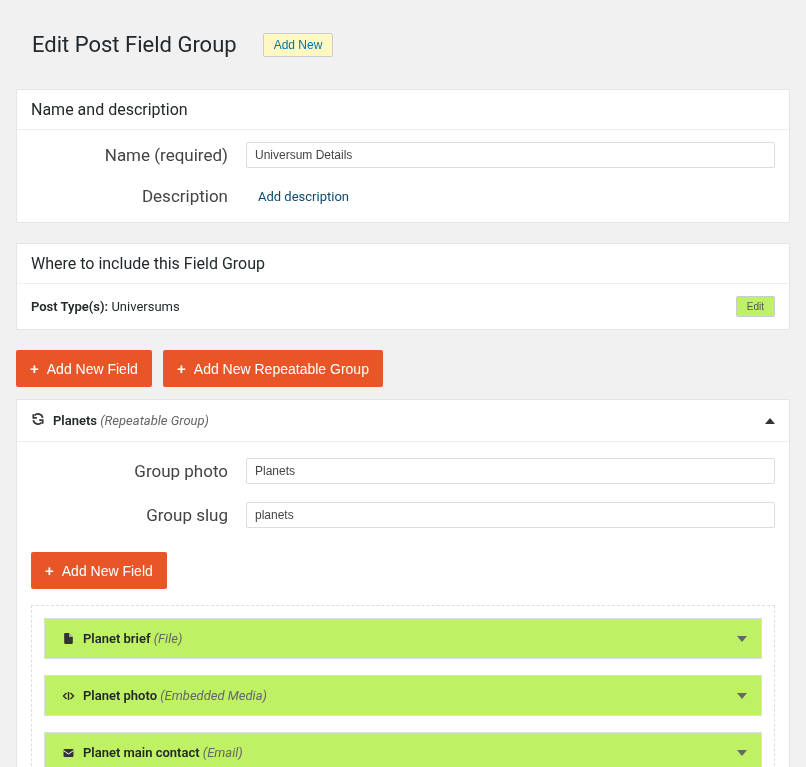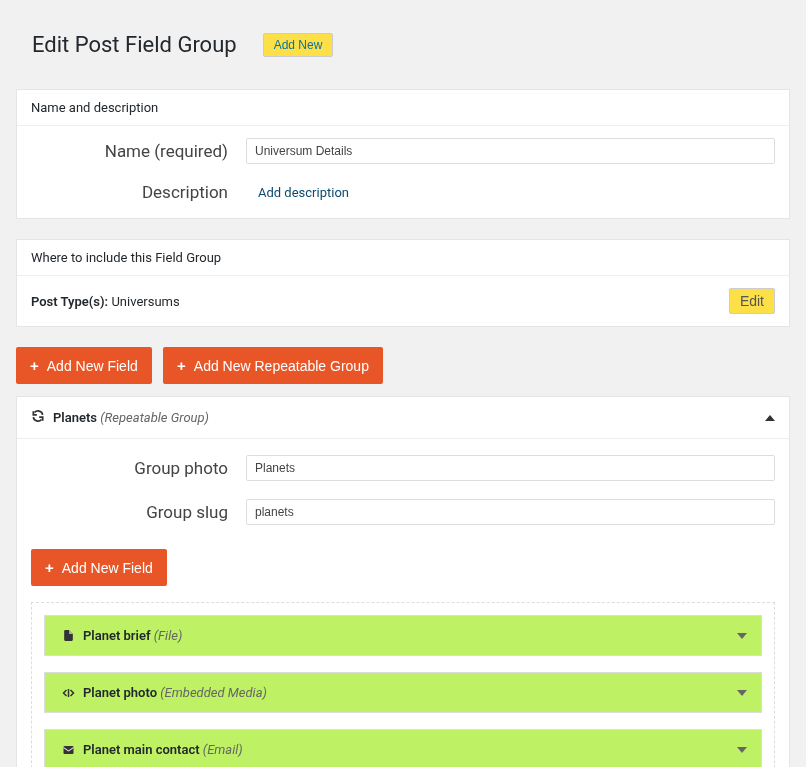--- a/index.html
+++ b/index.html
@@ -20,36 +20,36 @@
   .header h1 {
     margin: 16px;
     font-size: 22px;
     font-weight: 400;
     color: #23282d;
   }
   .btn-sm {
     margin-left: 10px;
     padding: 4px 10px;
     border: 1px solid #ccc;
-    background: #fde047;
+    background: #fef9c3;
     color: #0073aa;
     font-size: 12px;
     border-radius: 2px;
     cursor: pointer;
   }
   .panel {
     background: #fff;
     border: 1px solid #e5e5e5;
     margin-bottom: 20px;
   }
   .panel-header {
     padding: 10px 14px;
     border-bottom: 1px solid #eee;
     color: #23282d;
-    font-size: 13px;
+    font-size: 16px;
   }
   .panel-body {
     padding: 12px 14px;
   }
   .form-row {
     display: flex;
     align-items: center;
     margin-bottom: 18px;
   }
   .form-row:last-child { margin-bottom: 4px; }
@@ -78,24 +78,24 @@
     margin-left: 12px;
   }
   .include-row {
     display: flex;
     justify-content: space-between;
     align-items: center;
   }
   .btn-grey {
     padding: 4px 10px;
     border: 1px solid #ccc;
-    background: #fde047;
+    background: #bef264;
     border-radius: 2px;
     cursor: pointer;
-    font-size: 14px;
+    font-size: 10px;
     color: #555;
   }
   .btn-orange {
     display: inline-flex;
     align-items: center;
     background: #e85628;
     color: #fff;
     border: none;
     padding: 10px 14px;
     font-size: 14px;

